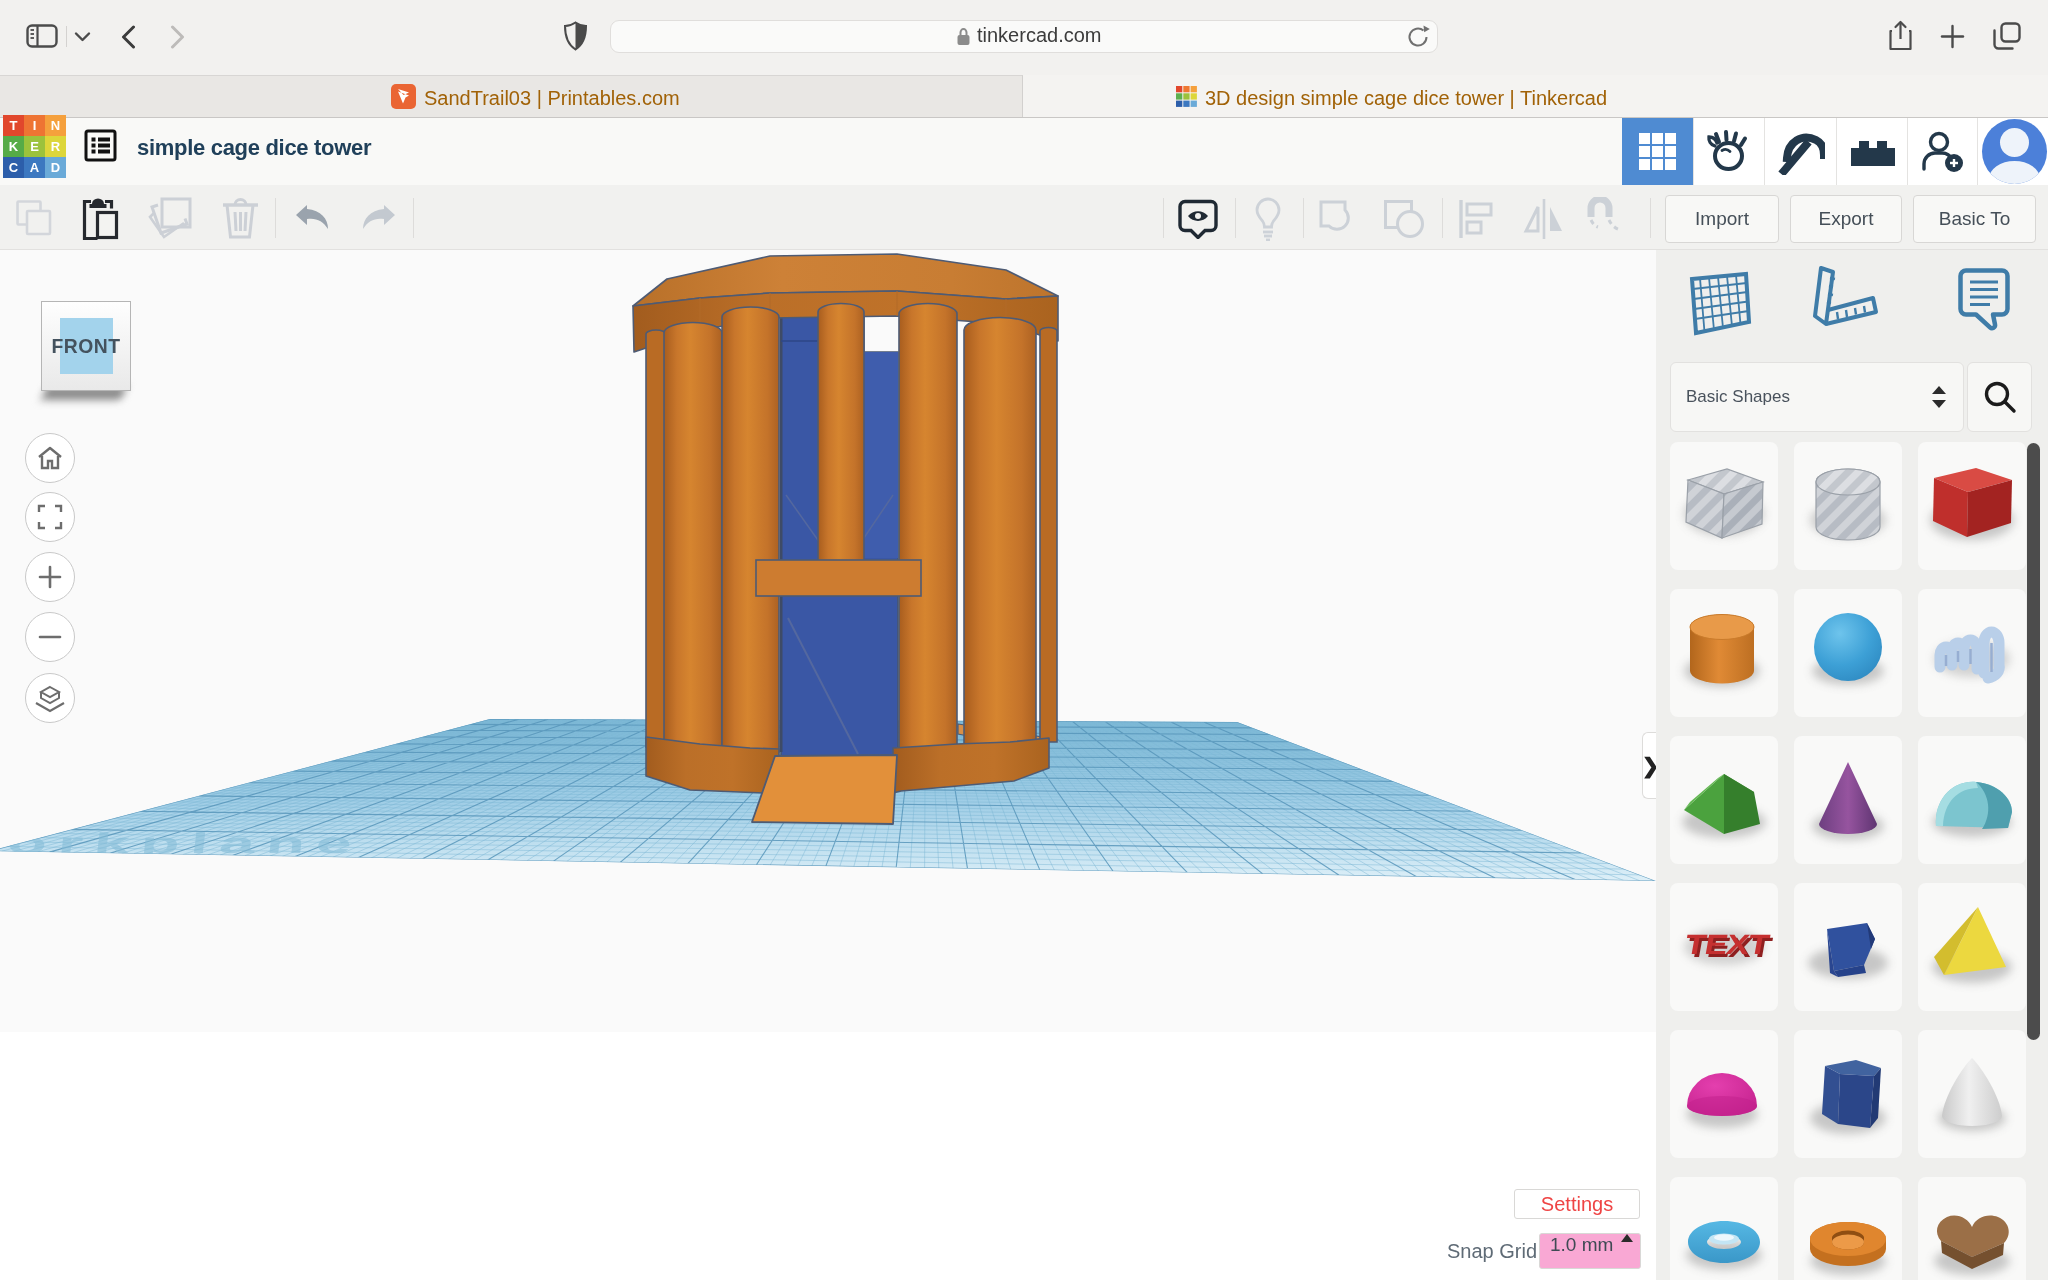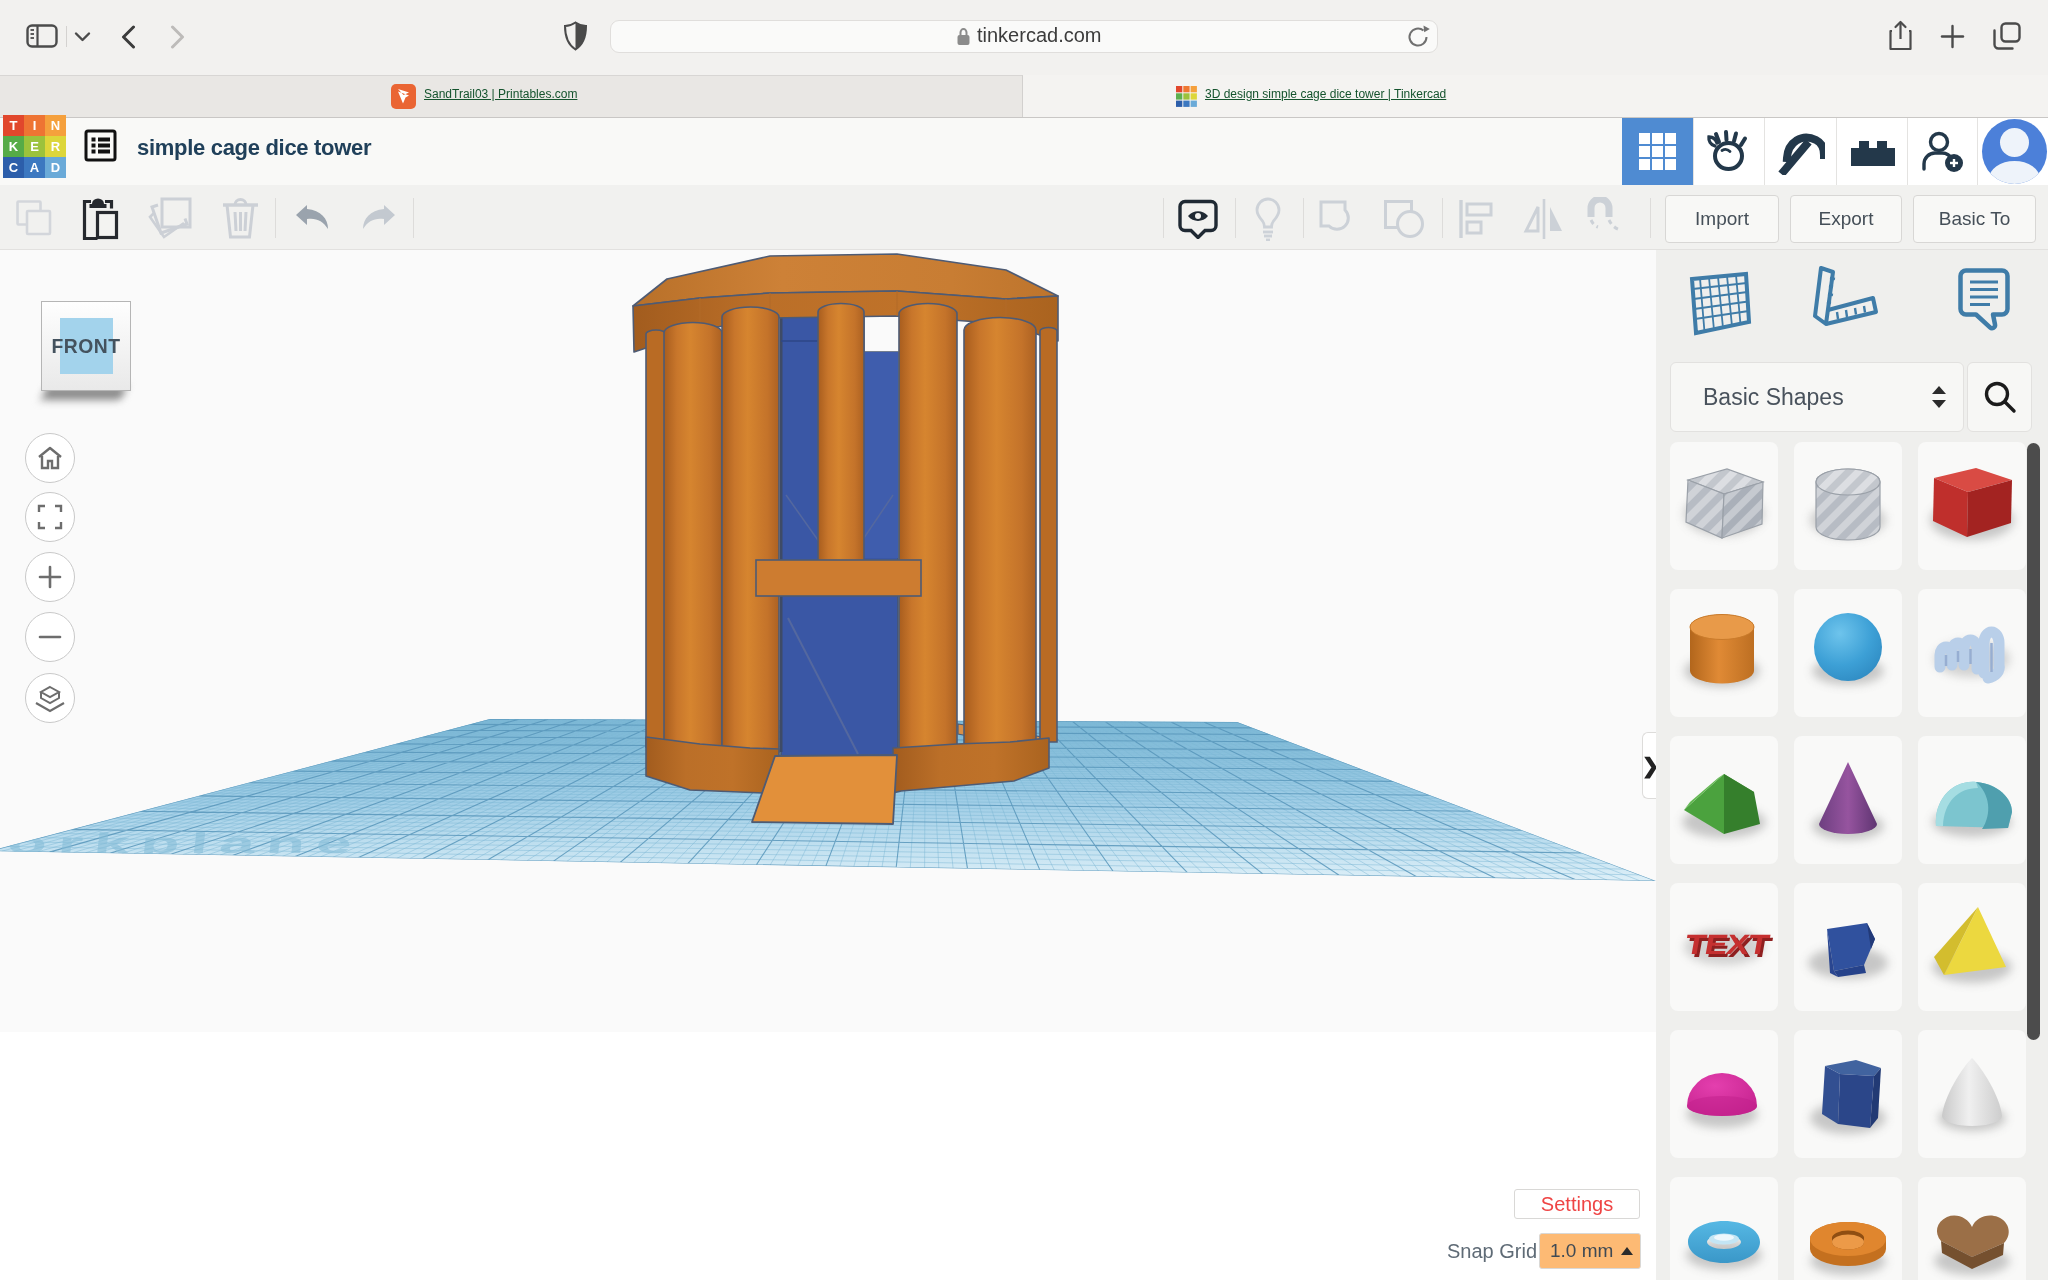--- a/index.html
+++ b/index.html
@@ -3,21 +3,21 @@
 <meta charset="utf-8">
 <style>
 *{margin:0;padding:0;box-sizing:border-box;}
 html,body{width:2048px;height:1280px;overflow:hidden;font-family:"Liberation Sans",sans-serif;}
 .abs{position:absolute;}
 #page{position:relative;width:2048px;height:1032px;background:#fafafa;}
 
 #chrome{position:absolute;left:0;top:0;width:2048px;height:75px;background:#f2f1ef;}
 #tabbar{position:absolute;left:0;top:75px;width:2048px;height:43px;background:#f4f3f1;border-bottom:1px solid #c9c7c5;}
 #tabL{position:absolute;left:0;top:0;width:1023px;height:42px;background:#e9e7e4;border-right:1px solid #d2d0ce;border-top:1px solid #d8d6d4;}
-#tabbar .ttext{font-size:12px;color:#14532d;text-decoration:underline;}
+#tabbar .ttext{font-size:20px;color:#a16207;}
 
 #tchead{position:absolute;left:0;top:118px;width:2048px;height:67px;background:#f9f9f7;}
 #tctool{position:absolute;left:0;top:185px;width:2048px;height:65px;background:#f1f1ef;border-bottom:1px solid #e2e1df;}
 
 #panel{position:absolute;left:1656px;top:250px;width:392px;height:1030px;background:#efefed;}
 .tile{position:absolute;width:108px;height:128px;background:#f9f9f8;border-radius:8px;}
 .btn{position:absolute;background:#f8f8f6;border:1px solid #d8d7d5;border-radius:4px;font-size:19px;color:#454f58;display:flex;align-items:center;justify-content:center;}
 .sep{position:absolute;width:1px;background:#dddcda;}
 .navc{position:absolute;width:50px;height:50px;border-radius:50%;background:#fff;border:1.5px solid #c9c9c9;display:flex;align-items:center;justify-content:center;}
 </style>
@@ -413,21 +413,21 @@
         <g fill="none" stroke="#6d6d6d" stroke-width="2">
           <path d="M15,4 L24,9 L15,14 L6,9 Z"></path>
           <path d="M24,9 V15 L15,20 L6,15 V9"></path>
           <path d="M1,20 L15,28 L29,20" stroke-width="2.2"></path>
         </g>
       </svg>
 </div>
 
 <div class="abs" style="left:1514px;top:1189px;width:126px;height:30px;background:#fff;border:1px solid #d9d8d6;border-radius:3px;display:flex;align-items:center;justify-content:center;font-size:20px;color:#ef4444">Settings</div>
 <div class="abs" style="left:1447px;top:1240px;font-size:20px;color:#5f6b76">Snap Grid</div>
-<div class="abs" style="left:1539px;top:1233px;width:102px;height:36px;background:#fdba74;border:1px solid #d9d8d6;border-radius:3px;display:flex;align-items:center;font-size:19px;color:#3f4a54;white-space:nowrap">
+<div class="abs" style="left:1539px;top:1233px;width:102px;height:36px;background:#f9a8d4;border:1px solid #d9d8d6;border-radius:3px;display:flex;font-size:19px;color:#3f4a54;white-space:nowrap">
       <span style="margin-left:10px">1.0 mm</span>
       <svg style="margin-left:8px;flex:none" width="12" height="8" viewBox="0 0 12 8">
         <polygon points="6,0 12,8 0,8" fill="#2b2b2b"></polygon>
       </svg>
     </div>
 
 <div class="abs" style="left:1642px;top:732px;width:16px;height:67px;background:#fff;border:1px solid #dddcda;border-right:none;border-radius:6px 0 0 6px;display:flex;align-items:center;justify-content:center;font-size:21px;font-weight:bold;color:#222">❯</div>
 
 <div id="panel">
   <svg class="abs" style="left:32px;top:21px" width="64" height="66" viewBox="0 0 64 66">
@@ -448,21 +448,21 @@
   <svg class="abs" style="left:302px;top:18px" width="52" height="70" viewBox="0 0 52 70">
     <path d="M8,2.5 h36 a5.5,5.5 0 0 1 5.5,5.5 v33 a5.5,5.5 0 0 1 -5.5,5.5 h-9 l2,10 a3,3 0 0 1 -5,2.8 L18,46.5 h-10 A5.5,5.5 0 0 1 2.5,41 V8 a5.5,5.5 0 0 1 5.5,-5.5 Z" fill="none" stroke="#3f7ca8" stroke-width="4.5" stroke-linejoin="round"></path>
     <g stroke="#3f7ca8" stroke-width="3">
       <line x1="12" y1="14" x2="40" y2="14"></line>
           <line x1="12" y1="21.5" x2="40" y2="21.5"></line>
           <line x1="12" y1="29" x2="40" y2="29"></line>
           <line x1="12" y1="36.5" x2="32" y2="36.5"></line>
     </g>
   </svg>
   <div class="abs" style="left:14px;top:112px;width:294px;height:70px;background:#f7f7f5;border:1px solid #e2e1df;border-radius:6px;display:flex;align-items:center">
-    <span style="margin-left:32px;font-size:23px;color:#49525c">Basic Shapes</span>
+    <span style="margin-left:15px;font-size:17px;color:#49525c">Basic Shapes</span>
     <svg style="position:absolute;right:16px" width="16" height="22" viewBox="0 0 16 22">
           <polygon points="8,0 15,8 1,8" fill="#2b2b2b"></polygon>
           <polygon points="8,22 15,14 1,14" fill="#2b2b2b"></polygon>
         </svg>
   </div>
   <div class="abs" style="left:311px;top:112px;width:65px;height:70px;background:#f7f7f5;border:1px solid #e2e1df;border-radius:6px;display:flex;align-items:center;justify-content:center">
     <svg width="34" height="34" viewBox="0 0 34 34">
           <circle cx="14" cy="14" r="10.5" fill="none" stroke="#1b1b1b" stroke-width="3.4"></circle>
           <line x1="22" y1="22" x2="31" y2="31" stroke="#1b1b1b" stroke-width="3.4" stroke-linecap="round"></line>
         </svg>

